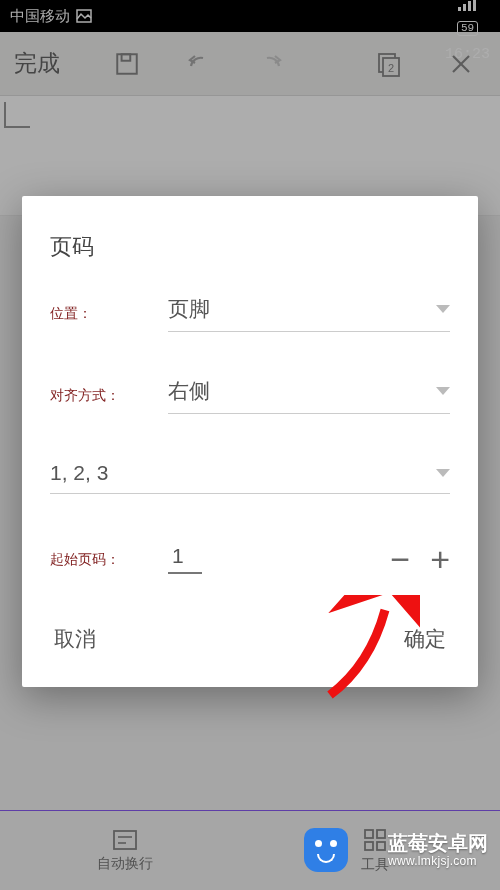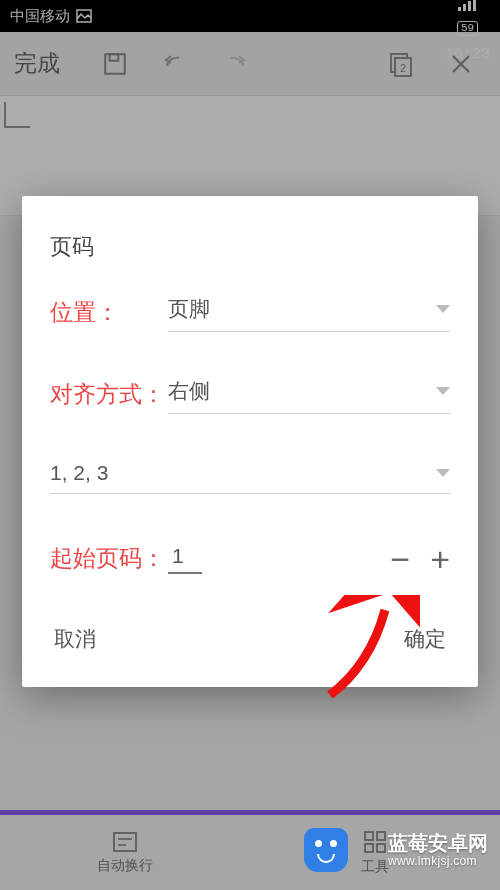--- a/index.html
+++ b/index.html
@@ -23,21 +23,21 @@
     }
     .status-left { display: flex; align-items: center; gap: 6px; }
     .status-right { margin-left: auto; display: flex; align-items: center; gap: 10px; flex-direction: column; }
     .status-battery { border: 1.5px solid #fff; border-radius: 3px; padding: 0 3px; font-size: 11px; line-height: 1.2; }
     .toolbar {
       height: 64px;
       background: #f0f0ef;
       display: flex;
       align-items: center;
       padding: 0 14px;
-      gap: 10px;
+      gap: 22px;
       border-bottom: 1px solid #ddd;
     }
     .toolbar .done { font-size: 23px; color: #666; margin-right: 20px; }
     .toolbar-icon { width: 50px; display:flex; justify-content:center; color: #888; }
     .toolbar-spacer { flex: 1; }
     .doc-area {
       background: #fff;
       margin: 0;
       height: 120px;
       position: relative;
@@ -71,22 +71,22 @@
     }
     .dialog-title { font-size: 22px; color: #444; margin-bottom: 25px; }
     .form-row {
       display: flex;
       align-items: center;
       margin-bottom: 30px;
       min-height: 52px;
     }
     .form-label {
       width: 118px;
-      font-size: 23px;
-      color: #ef4444;
+      font-size: 14px;
+      color: #7f1d1d;
       line-height: 1.35;
     }
     .form-field {
       flex: 1;
       display: flex;
       align-items: center;
       border-bottom: 1px solid #ccc;
       padding-bottom: 8px;
       font-size: 21px;
       color: #555;
@@ -123,21 +123,21 @@
       pointer-events: none;
       transform-origin: top left;
     }
     .bottom-bar {
       position: absolute;
       bottom: 0;
       left: 0;
       right: 0;
       height: 80px;
       background: #f5f5f5;
-      border-top: 5px solid #8b5cf6;
+      border-top: 1px solid #8b5cf6;
       display: flex;
       z-index: 2;
     }
     .bottom-item {
       flex: 1;
       display: flex;
       flex-direction: column;
       align-items: center;
       justify-content: center;
       gap: 4px;

